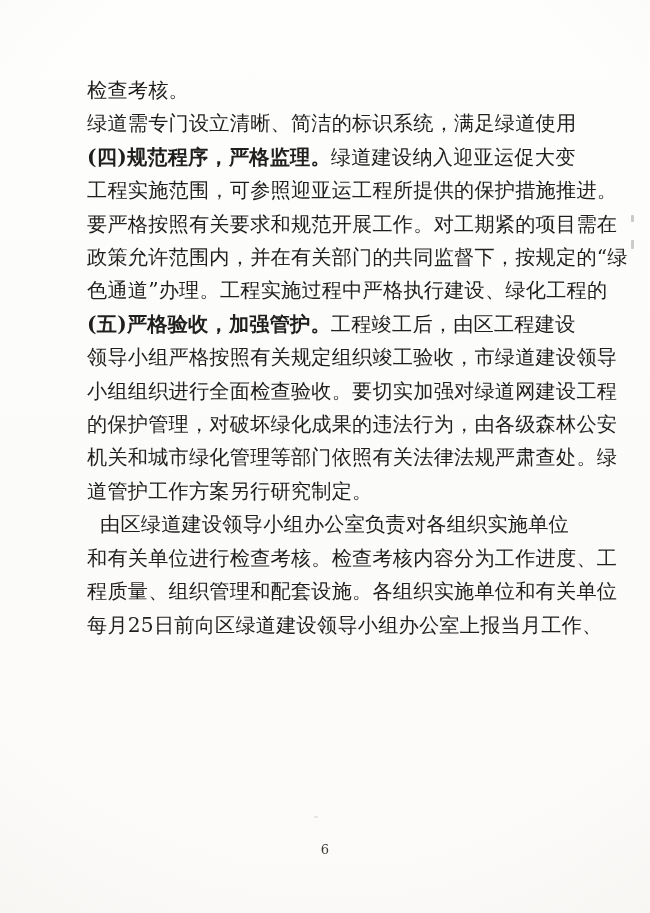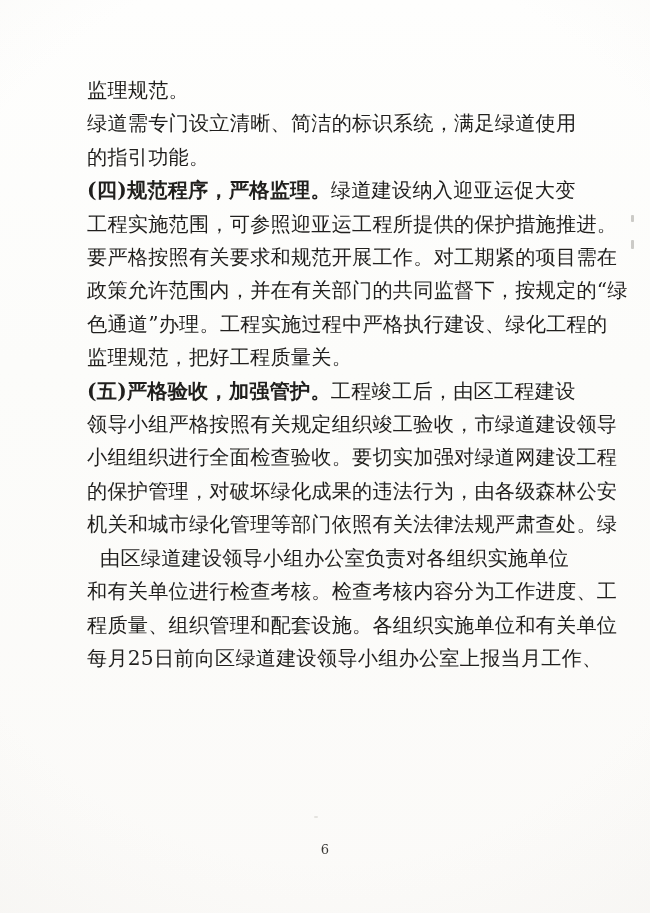--- a/index.html
+++ b/index.html
@@ -78,21 +78,21 @@
   .speck-b { left: 631px; top: 240px; width: 3px; height: 9px; }
   .speck-c { left: 314px; top: 816px; width: 4px; height: 2px; opacity: .35; }
 </style>
 </head>
 <body>
 
 <div class="page">
   <div class="page-texture"></div>
 
   <div class="content" id="body-text">
-      <div class="line"><span>监理规范。</span></div>
+      <div class="line"><span>检查考核。</span></div>
       <div class="line justify">
         <span class="indent"></span>
         <span>绿</span>
         <span>道</span>
         <span>需</span>
         <span>专</span>
         <span>门</span>
         <span>设</span>
         <span>立</span>
         <span>清</span>
@@ -106,21 +106,20 @@
         <span>系</span>
         <span>统</span>
         <span>，</span>
         <span>满</span>
         <span>足</span>
         <span>绿</span>
         <span>道</span>
         <span>使</span>
         <span>用</span>
       </div>
-      <div class="line"><span>的指引功能。</span></div>
       <div class="line justify">
         <span class="indent"></span>
         <span class="bold">(</span>
         <span class="bold">四</span>
         <span class="bold">)</span>
         <span class="bold">规</span>
         <span class="bold">范</span>
         <span class="bold">程</span>
         <span class="bold">序</span>
         <span class="bold">，</span>
@@ -248,21 +247,20 @@
         <span>行</span>
         <span>建</span>
         <span>设</span>
         <span>、</span>
         <span>绿</span>
         <span>化</span>
         <span>工</span>
         <span>程</span>
         <span>的</span>
       </div>
-      <div class="line"><span>监理规范，把好工程质量关。</span></div>
       <div class="line justify">
         <span class="indent"></span>
         <span class="bold">(</span>
         <span class="bold">五</span>
         <span class="bold">)</span>
         <span class="bold">严</span>
         <span class="bold">格</span>
         <span class="bold">验</span>
         <span class="bold">收</span>
         <span class="bold">，</span>
@@ -389,20 +387,21 @@
         <span>律</span>
         <span>法</span>
         <span>规</span>
         <span>严</span>
         <span>肃</span>
         <span>查</span>
         <span>处</span>
         <span>。</span>
         <span>绿</span>
       </div>
+      <div class="line"><span>道管护工作方案另行研究制定。</span></div>
       <div class="line justify">
         <span class="indent"></span>
         <span>由</span>
         <span>区</span>
         <span>绿</span>
         <span>道</span>
         <span>建</span>
         <span>设</span>
         <span>领</span>
         <span>导</span>

